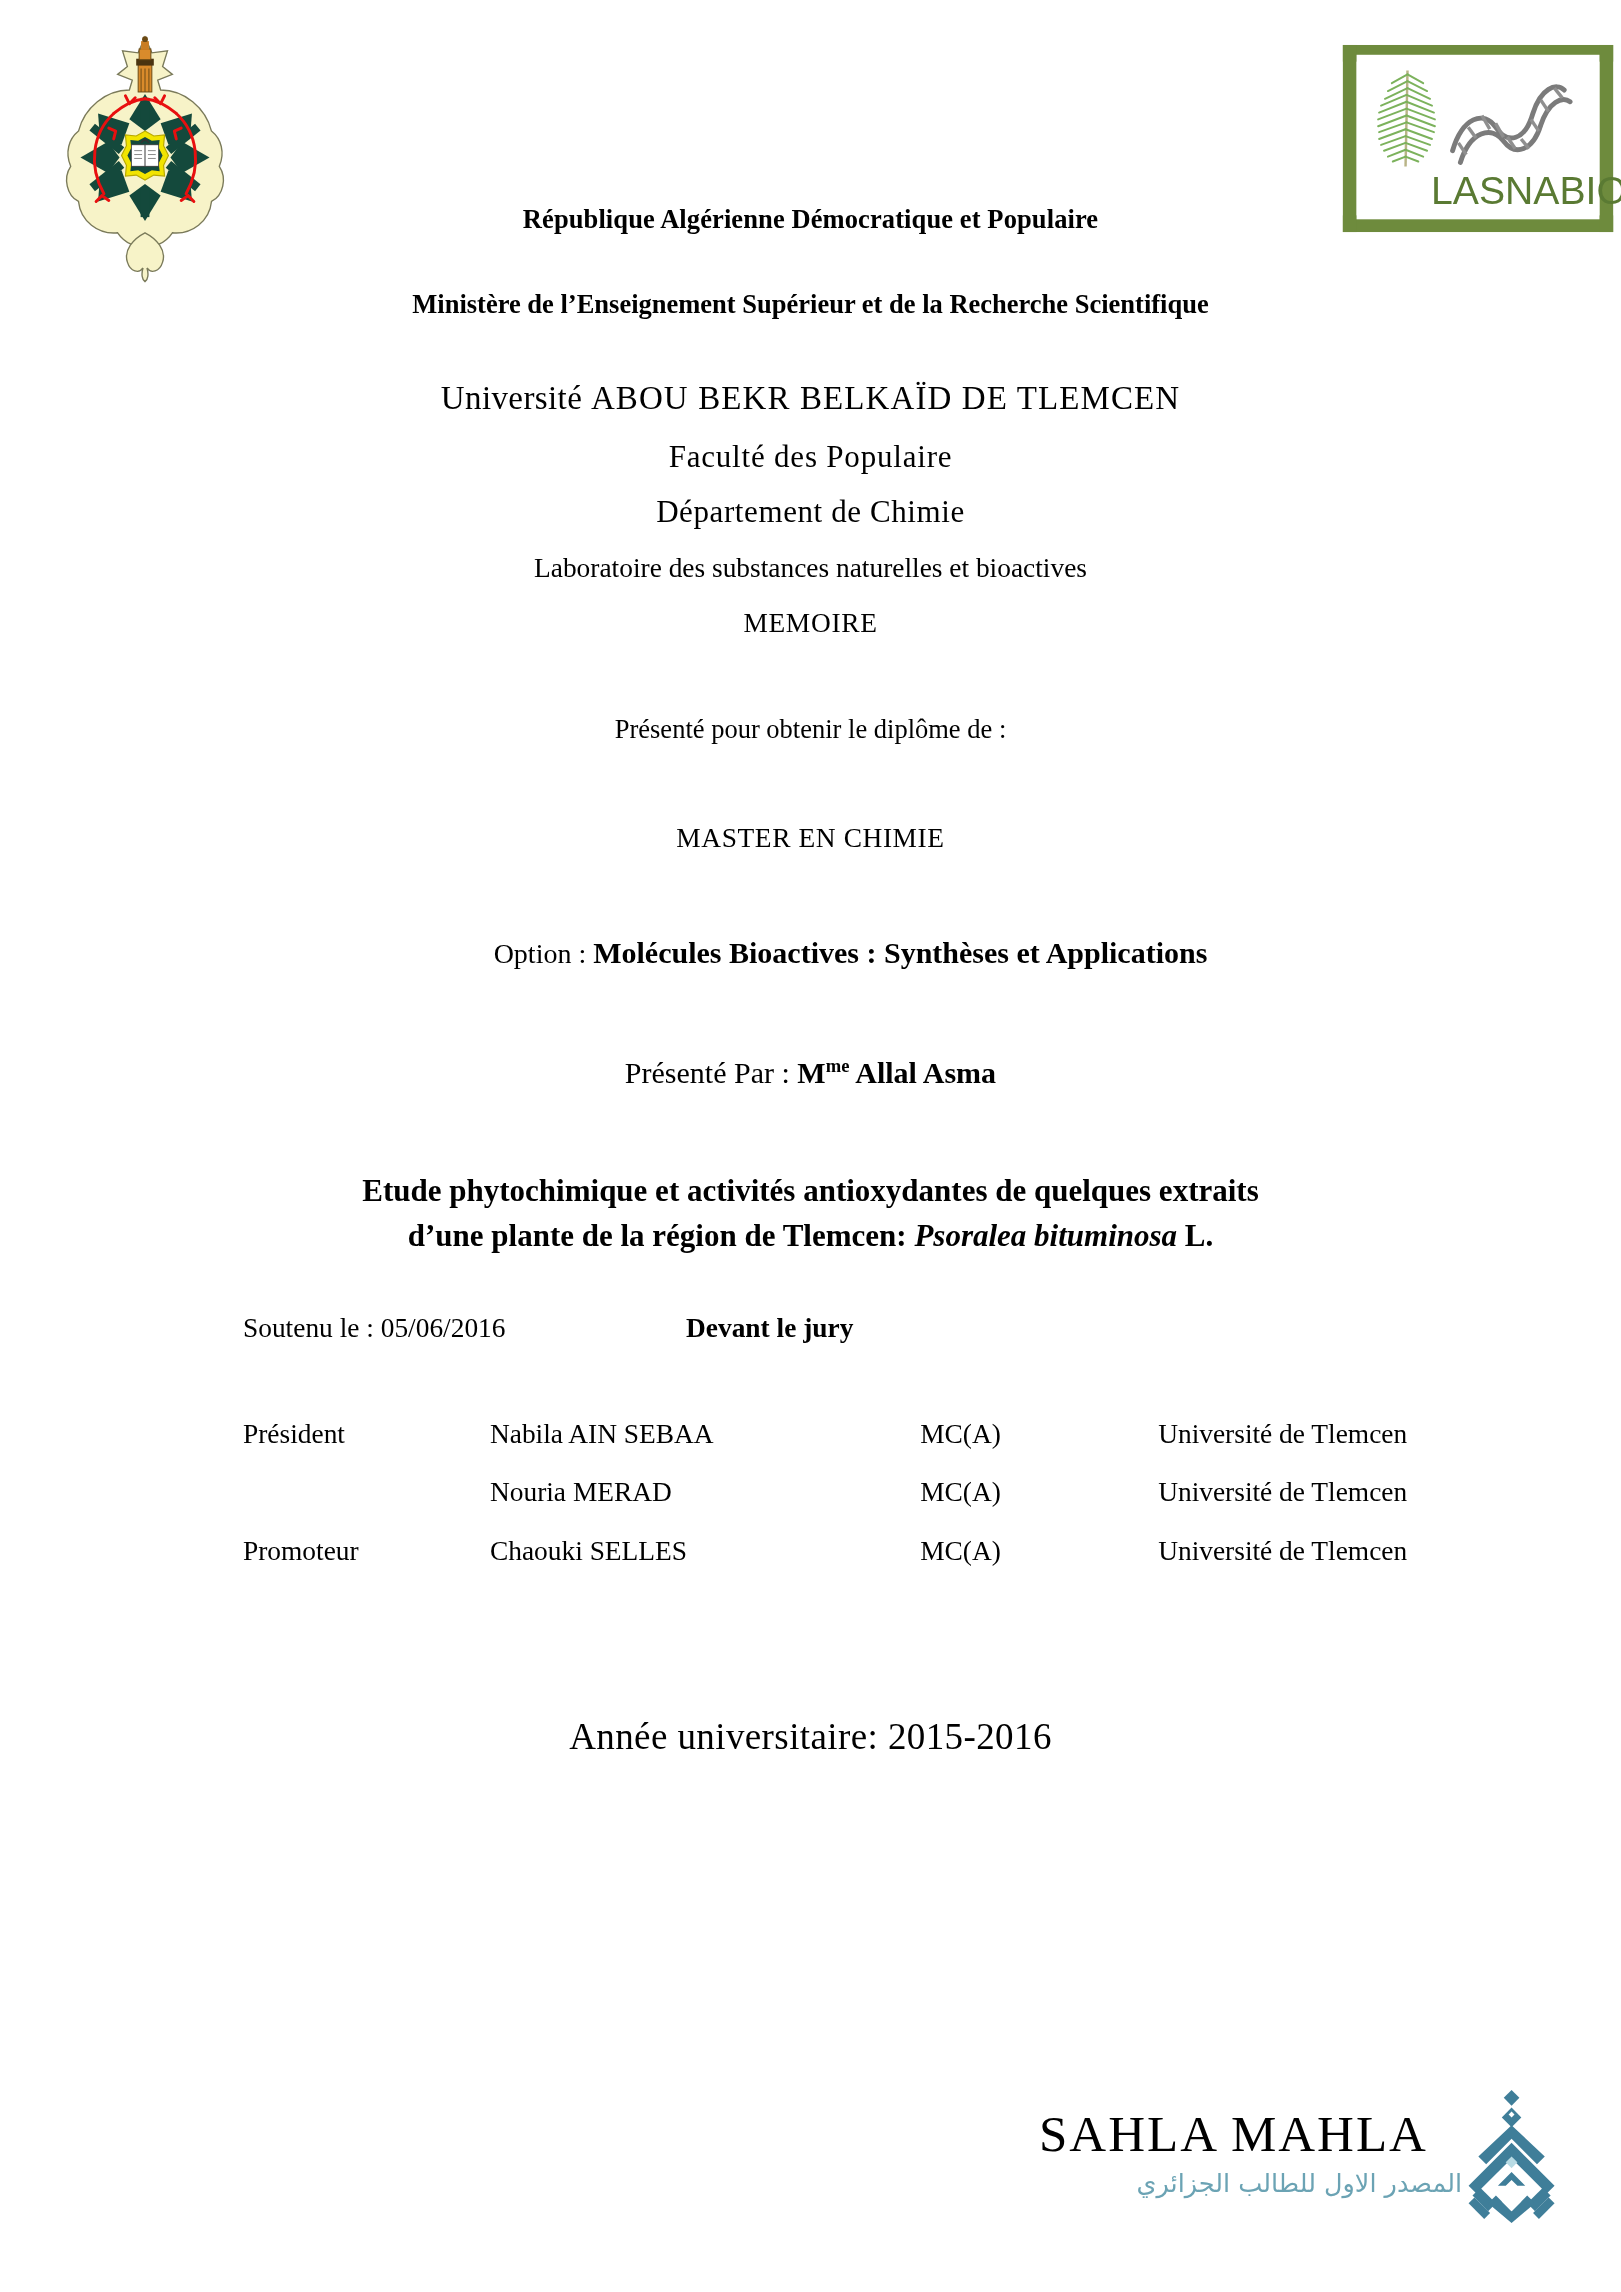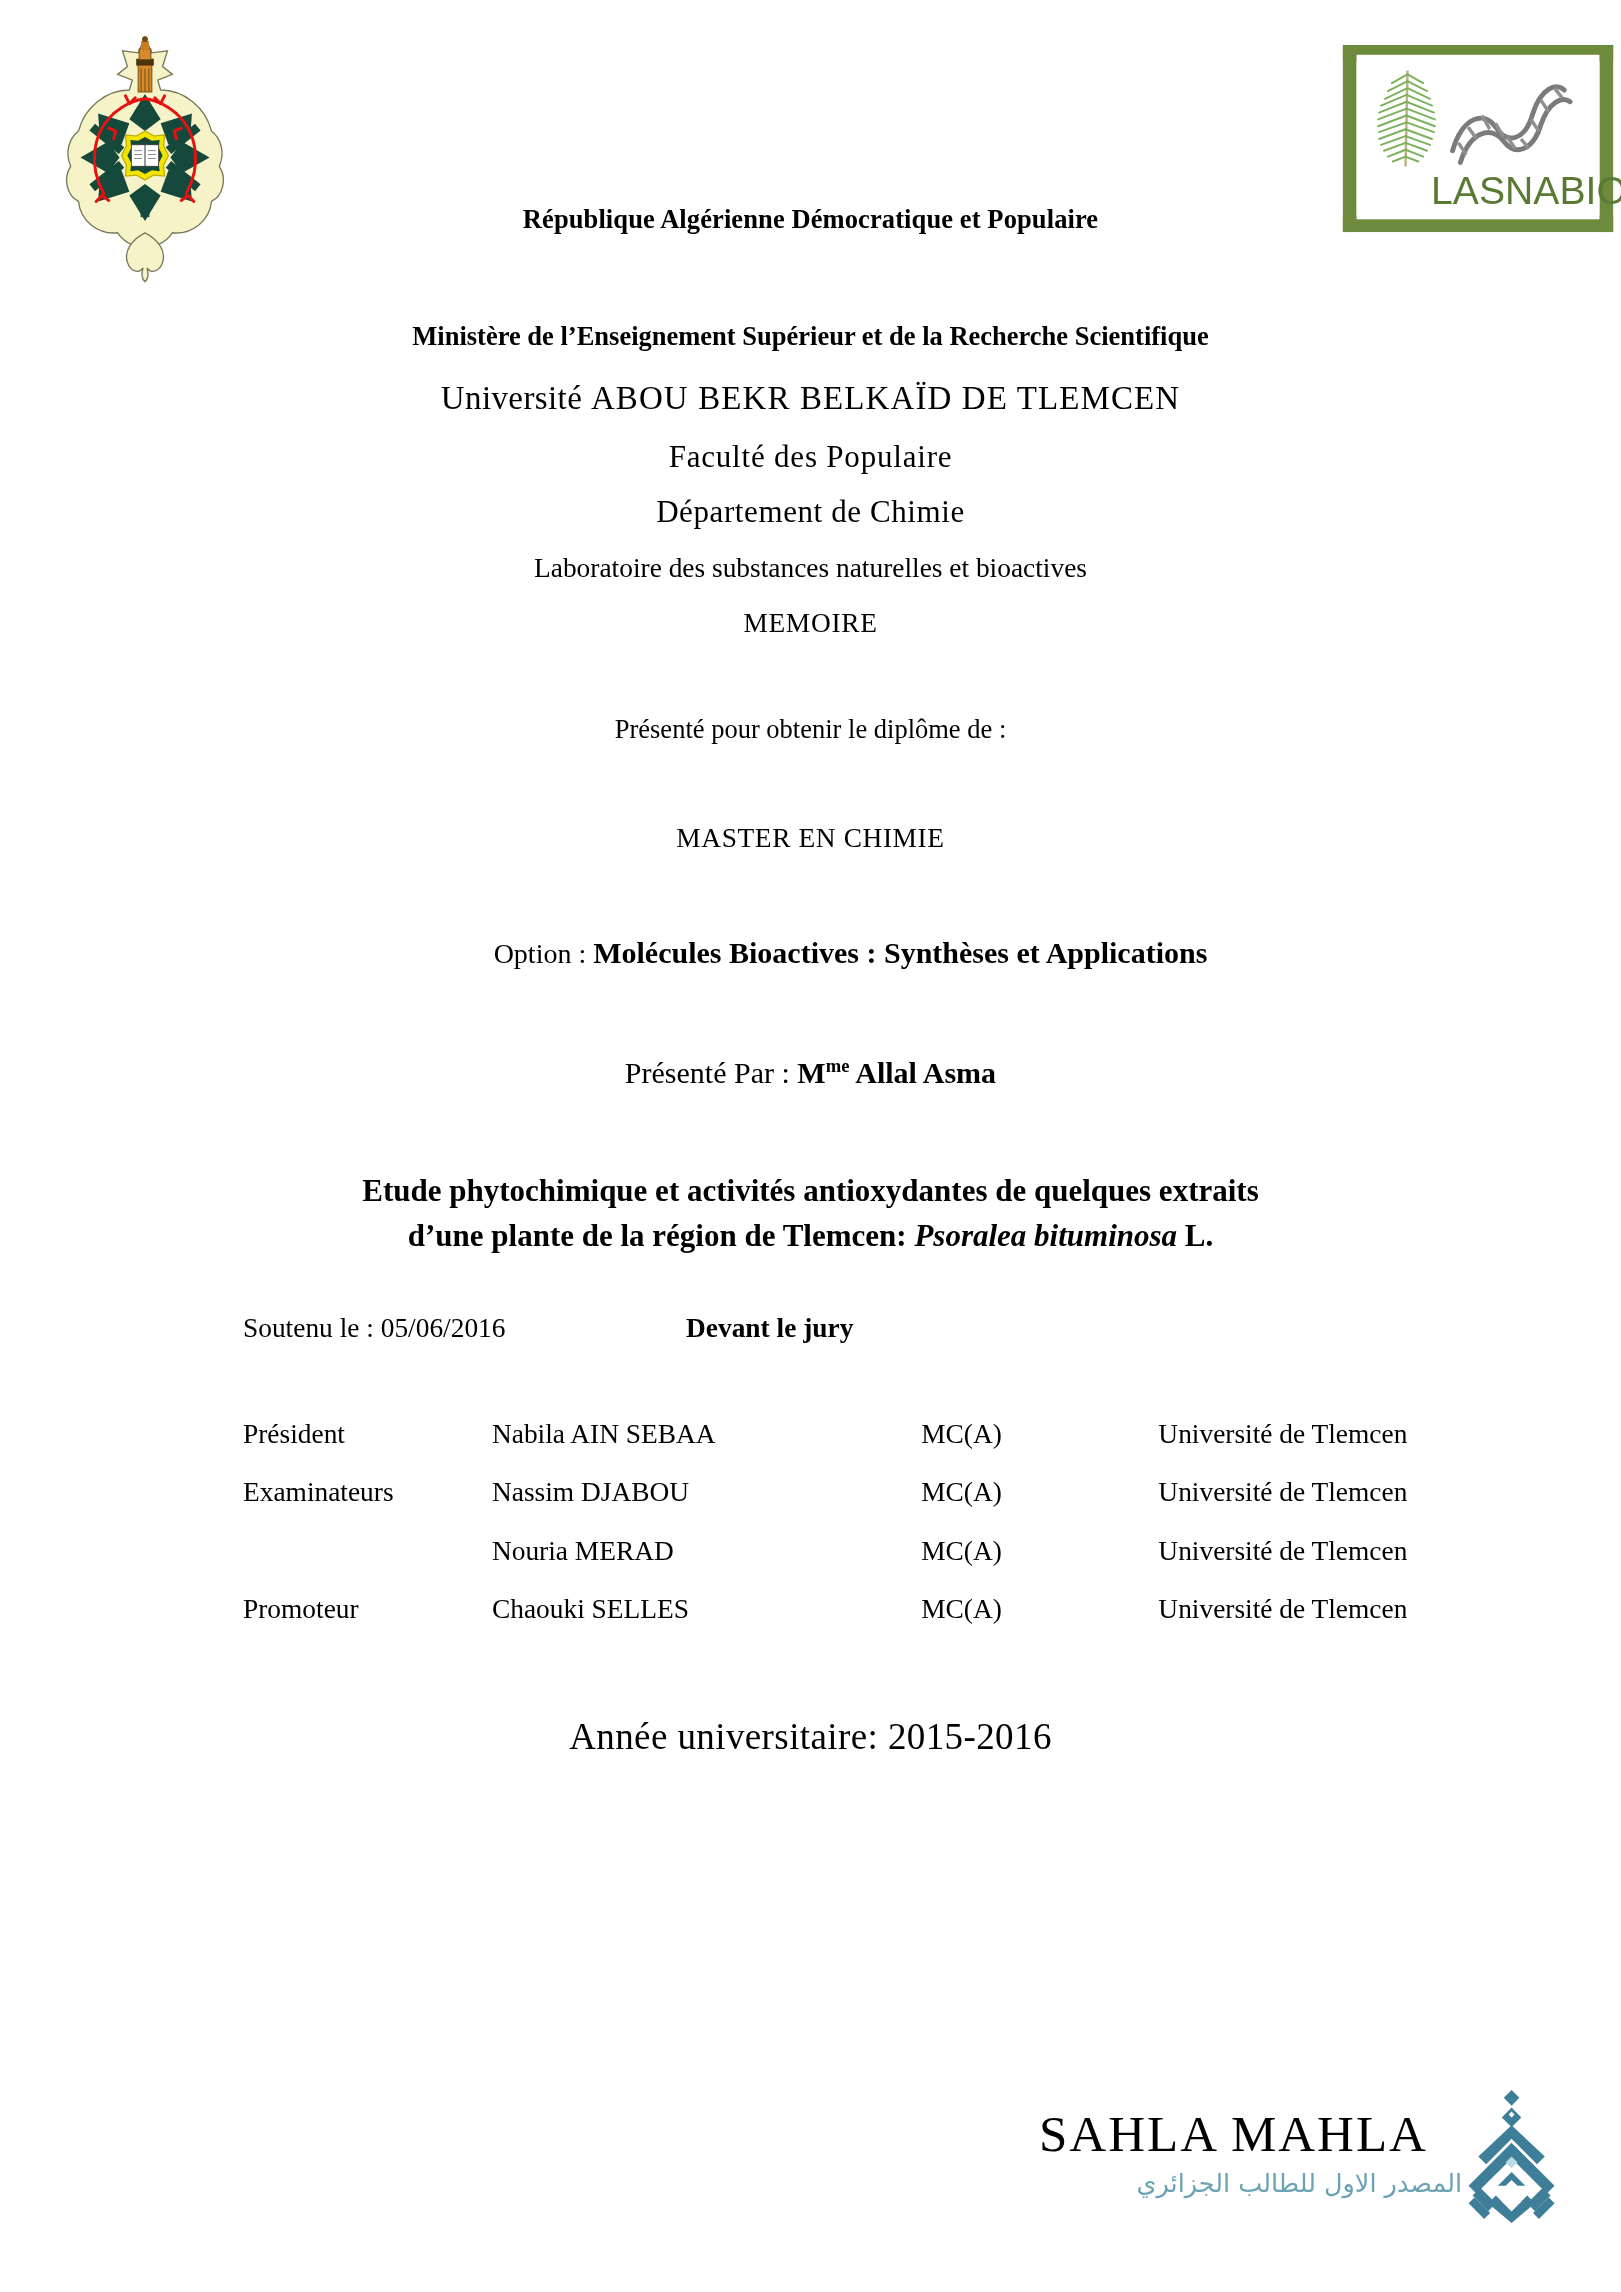--- a/index.html
+++ b/index.html
@@ -326,21 +326,21 @@
         <line x1="208" y1="60" x2="216" y2="72"></line>
         <line x1="222" y1="48" x2="230" y2="58"></line>
       </g>
 
       <text x="96" y="166" font-family="Liberation Sans, sans-serif" font-size="40" fill="#5a7a33">LASNABIO</text>
     </svg>
   </div>
 
   <div class="line hdr-bold" style="top:204px;">République Algérienne Démocratique et Populaire</div>
 
-  <div class="line hdr-bold2" style="top:289px;margin-top:32px;">Ministère de l’Enseignement Supérieur et de la Recherche Scientifique</div>
+  <div class="line hdr-bold2" style="top:289px;">Ministère de l’Enseignement Supérieur et de la Recherche Scientifique</div>
 
   <div class="line uni-name" style="top:380px;">
     <span class="pref">Université </span><span>ABOU BEKR BELKAÏD DE TLEMCEN</span>
   </div>
 
   <div class="line fac" style="top:439px;">Faculté des Populaire</div>
 
   <div class="line dept" style="top:494px;">Département de Chimie</div>
 
   <div class="line labo" style="top:553px;">Laboratoire des substances naturelles et bioactives</div>
@@ -368,26 +368,20 @@
     <span>Soutenu le : </span><span>05/06/2016</span>
   </div>
 
   <div class="devant" style="top:1313px;">Devant le jury</div>
 
   <table class="jury">
     <tbody>
       <tr>
         <td class="c-role">Président</td>
         <td class="c-name">Nabila AIN SEBAA</td>
-        <td class="c-grade">MC(A)</td>
-        <td class="c-univ">Université de Tlemcen</td>
-      </tr>
-      <tr>
-        <td class="c-role">Examinateurs</td>
-        <td class="c-name">Nassim DJABOU</td>
         <td class="c-grade">MC(A)</td>
         <td class="c-univ">Université de Tlemcen</td>
       </tr>
       <tr>
         <td class="c-role"></td>
         <td class="c-name">Nouria MERAD</td>
         <td class="c-grade">MC(A)</td>
         <td class="c-univ">Université de Tlemcen</td>
       </tr>
       <tr>

